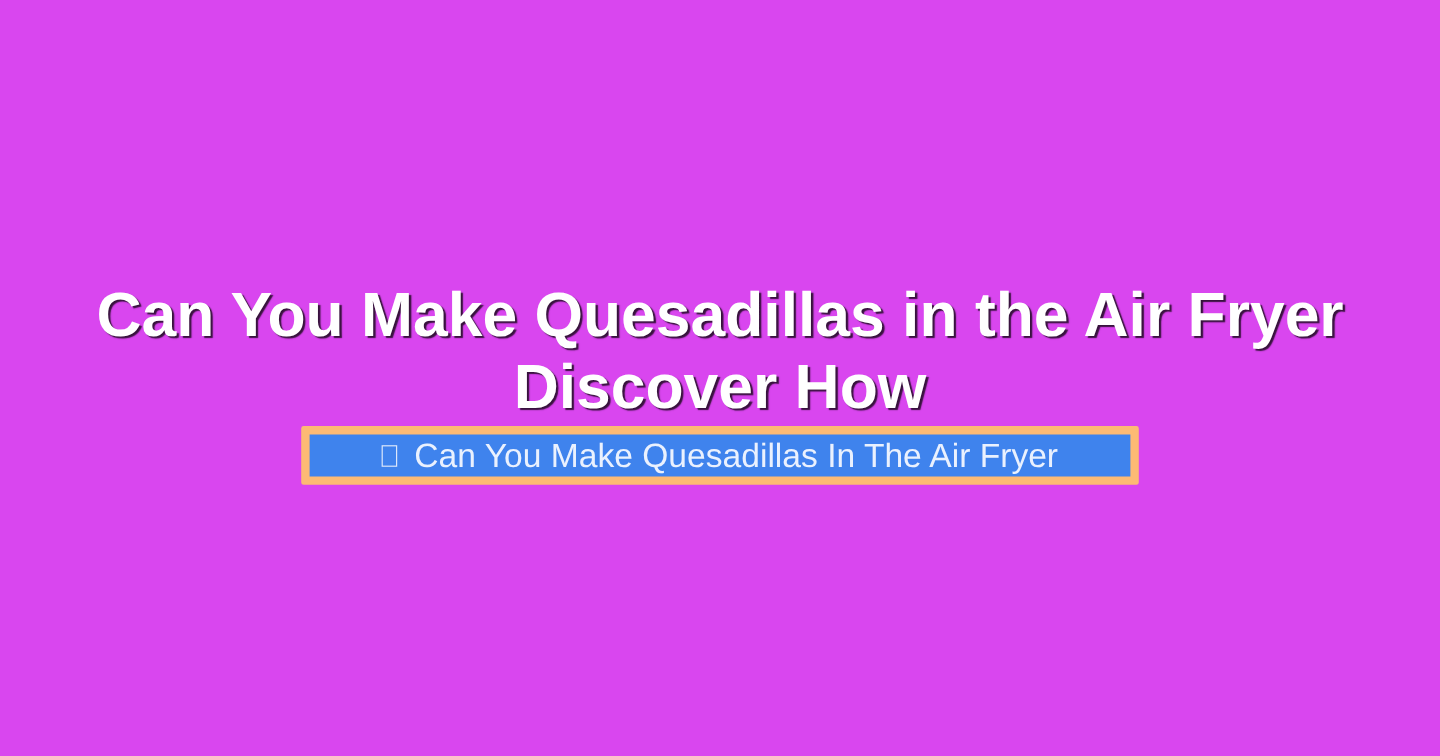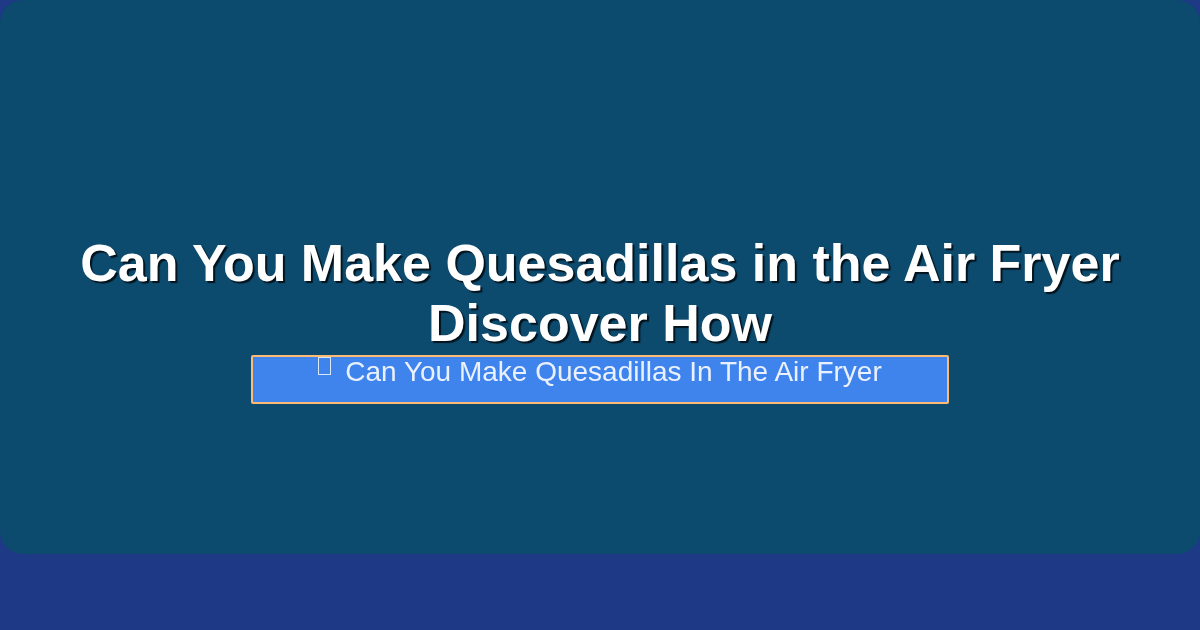--- a/index.html
+++ b/index.html
@@ -11,28 +11,27 @@
     width: 1200px;
     height: 630px;
     overflow: hidden;
     font-family: "Liberation Sans", sans-serif;
     background: #1e3a86;
   }
 
   #card {
     position: relative;
     width: 1200px;
-    height: 554px;
-    background-color: #0c4a6e;
+    height: 630px;
+    background-color: #d946ef;
     display: flex;
     flex-direction: column;
     align-items: center;
     justify-content: flex-start;
     box-sizing: border-box;
-    border-radius: 23px;
   }
 
   
   #headline {
     position: absolute;
     top: 198px;
     left: 0;
     width: 1200px;
     text-align: center;
     color: #ffffff;
@@ -52,27 +51,28 @@
     position: absolute;
     top: 355px;
     left: 0;
     width: 1200px;
     display: flex;
     justify-content: center;
   }
 
   #badge {
     display: inline-flex;
+    align-items: center;
     justify-content: center;
     gap: 14px;
     box-sizing: border-box;
     width: 698px;
     height: 49px;
     background-color: #3f83ed;
-    border: 2px solid #fdba74;
+    border: 7px solid #fdba74;
     border-radius: 2px;
     padding: 0 18px;
   }
 
   #badge-icon {
     display: inline-block;
     width: 13px;
     height: 18px;
     border: 1px solid #dbe7fb;
     box-sizing: border-box;

